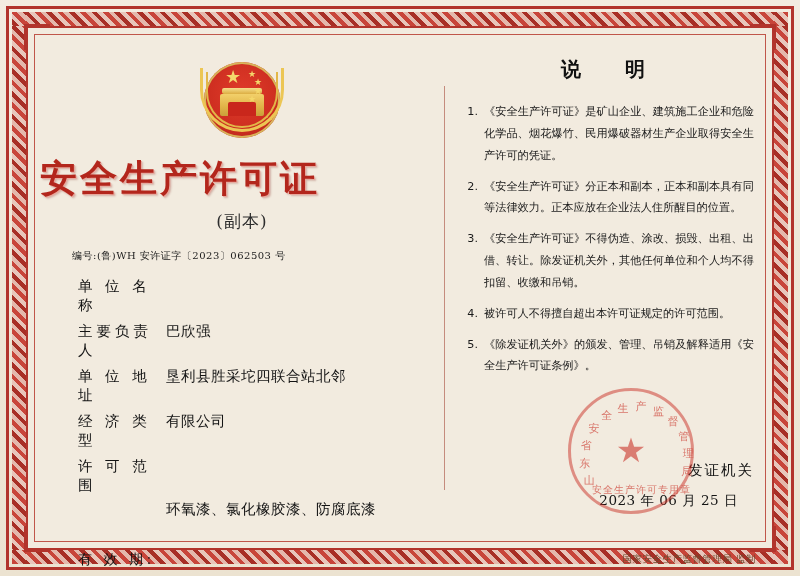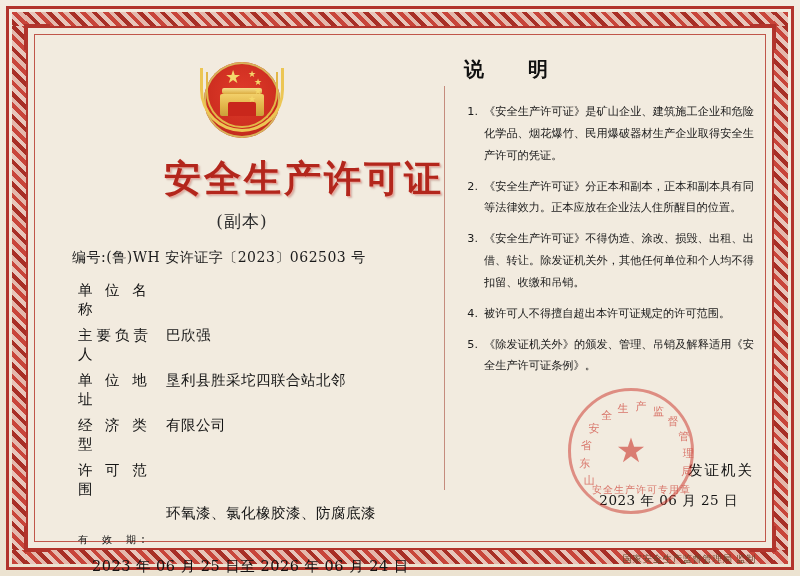--- a/index.html
+++ b/index.html
@@ -158,42 +158,42 @@
     position: absolute;
     left: 10px; top: 18px;
     width: 72px; height: 56px;
     border: 2px solid #e2b748;
     border-top: none;
     border-radius: 0 0 40px 40px;
     box-sizing: border-box;
   }
 
   .cert-title {
-    text-align: right;
+    text-align: left;
     font-family: "DejaVu Serif", serif;
     font-weight: bold;
     font-size: 37px;
     letter-spacing: 3px;
     color: #b3261c;
     text-shadow: 1px 1px 0 #e8a89d, 2px 2px 2px rgba(120,20,10,0.25);
     margin-top: 4px;
   }
   .cert-subtitle {
     text-align: center;
     font-family: "DejaVu Serif", serif;
     font-size: 17px;
     color: #2d2d2d;
     margin-top: 6px;
     letter-spacing: 1px;
   }
   .cert-number {
     margin-top: 16px;
     padding-left: 32px;
     font-family: "DejaVu Serif", serif;
-    font-size: 14px;
+    font-size: 10px;
     color: #1b1b1b;
     letter-spacing: 0.5px;
   }
   .fields {
     margin-top: 14px;
     padding-left: 38px;
     font-family: "DejaVu Serif", serif;
     font-size: 14.5px;
     color: #141414;
   }
@@ -212,24 +212,24 @@
     flex: 1;
     letter-spacing: 0.5px;
   }
   .field-value-indent {
     padding-left: 88px;
     margin-top: -2px;
     margin-bottom: 6px;
     letter-spacing: 0.5px;
   }
   .validity {
-    margin-top: 10px;
+    margin-top: 32px;
     padding-left: 38px;
-    font-family: Liberation Mono, monospace;
-    font-size: 10px;
+    font-family: Liberation Serif, serif;
+    font-size: 14px;
     letter-spacing: 4px;
     color: #141414;
   }
   .validity-dates {
     margin-top: 10px;
     padding-left: 52px;
     font-family: "DejaVu Serif", serif;
     font-size: 14.5px;
     letter-spacing: 0.5px;
     color: #141414;
@@ -238,20 +238,21 @@
   .divider {
     position: absolute;
     left: 404px;
     top: 46px;
     bottom: 46px;
     width: 1px;
     background: #c58b7d;
   }
   
   .notice-title {
+    text-align: center;
     font-family: "DejaVu Serif", serif;
     font-size: 20px;
     font-weight: bold;
     color: #111;
     letter-spacing: 12px;
     margin-bottom: 18px;
     padding-left: 6px;
   }
   .notice-list {
     margin: 0;

